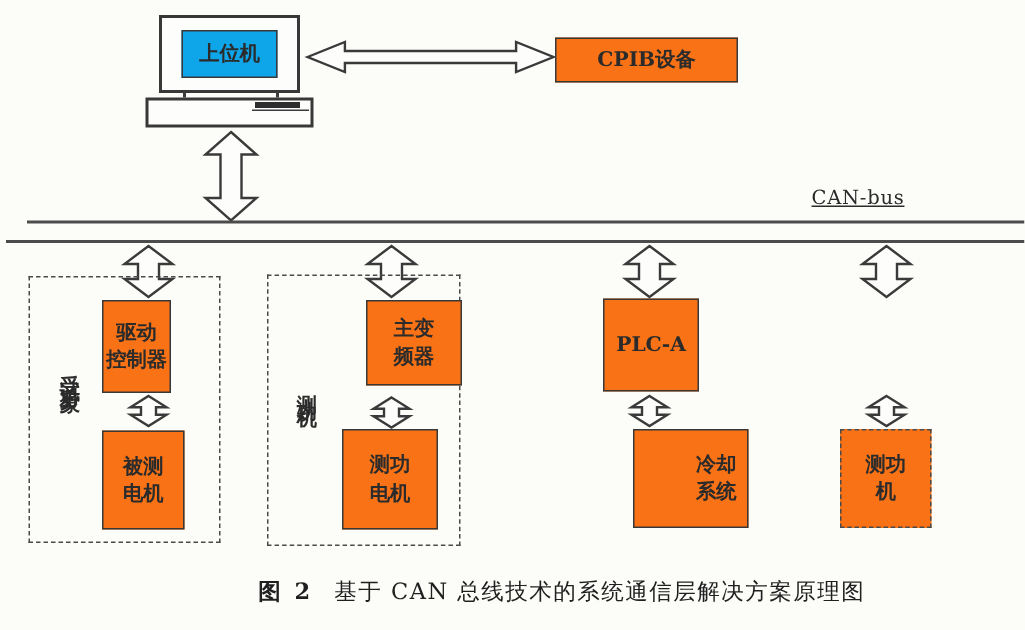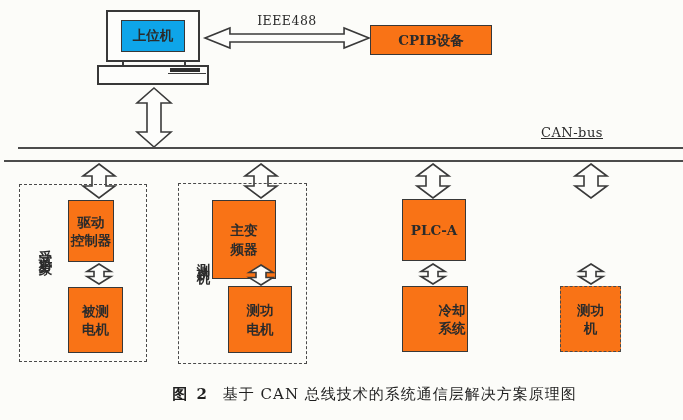--- a/index.html
+++ b/index.html
@@ -81,21 +81,20 @@
   <div class="monitor" style="left:106px;top:10px;width:94px;height:52px;"></div>
   <div class="screen" style="left:121px;top:20px;width:64px;height:32px;">
     <span>上位机</span>
   </div>
   <div class="thinline" style="left:122px;top:61px;width:2px;height:5px;"></div>
   <div class="thinline" style="left:184px;top:61px;width:2px;height:5px;"></div>
   <div class="base" style="left:97px;top:65px;width:112px;height:20px;"></div>
   <div class="slot" style="left:170px;top:68px;width:30px;height:4px;"></div>
   <div class="thinline" style="left:168px;top:73px;width:38px;height:1px;"></div>
 
-  <div class="linklabel" style="left:237px;top:13px;width:100px;">IEEE488</div>
   <svg class="arrow" style="left:204px;top:26px;" width="166" height="24" viewBox="0 0 160 24" preserveAspectRatio="none">
     <polygon points="1,12 25,2 25,8 135,8 135,2 159,12 135,22 135,16 25,16 25,22"></polygon>
   </svg>
 
   <div class="box" style="left:370px;top:25px;width:122px;height:30px;">
     <span>CPIB设备</span>
   </div>
 
   <svg class="arrow" style="left:134px;top:87px;" width="40" height="61" viewBox="0 0 40 61" preserveAspectRatio="none">
     <polygon points="20,1 37,16 27,16 27,45 37,45 20,60 3,45 13,45 13,16 3,16"></polygon>
@@ -127,39 +126,39 @@
   <svg class="arrow" style="left:86px;top:263px;" width="26" height="22" viewBox="0 0 26 22" preserveAspectRatio="none">
     <polygon points="13,1 25,8.5 18,8.5 18,13.5 25,13.5 13,21 1,13.5 8,13.5 8,8.5 1,8.5"></polygon>
   </svg>
   <div class="box" style="left:68px;top:287px;width:55px;height:66px;">
     <span>被测
 电机</span>
   </div>
 
   <div class="group" style="left:178px;top:183px;width:129px;height:181px;"></div>
   <div class="vlabel" style="left:195px;top:252px;">测功机</div>
-  <div class="box" style="left:212px;top:200px;width:64px;height:79px;">
+  <div class="box" style="left:244px;top:200px;width:64px;height:57px;">
     <span>主变
 频器</span>
   </div>
   <svg class="arrow" style="left:248px;top:264px;" width="26" height="22" viewBox="0 0 26 22" preserveAspectRatio="none">
     <polygon points="13,1 25,8.5 18,8.5 18,13.5 25,13.5 13,21 1,13.5 8,13.5 8,8.5 1,8.5"></polygon>
   </svg>
   <div class="box" style="left:228px;top:286px;width:64px;height:67px;">
     <span>测功
 电机</span>
   </div>
 
   <div class="box" style="left:402px;top:199px;width:64px;height:62px;">
     <span>PLC-A</span>
   </div>
   <svg class="arrow" style="left:420px;top:263px;" width="26" height="22" viewBox="0 0 26 22" preserveAspectRatio="none">
     <polygon points="13,1 25,8.5 18,8.5 18,13.5 25,13.5 13,21 1,13.5 8,13.5 8,8.5 1,8.5"></polygon>
   </svg>
-  <div class="box" style="left:402px;top:286px;width:66px;height:66px;padding-left:34px;">
+  <div class="box" style="left:422px;top:286px;width:77px;height:66px;padding-left:34px;">
     <span>冷却
 系统</span>
   </div>
 
   <svg class="arrow" style="left:578px;top:263px;" width="26" height="22" viewBox="0 0 26 22" preserveAspectRatio="none">
     <polygon points="13,1 25,8.5 18,8.5 18,13.5 25,13.5 13,21 1,13.5 8,13.5 8,8.5 1,8.5"></polygon>
   </svg>
   <div class="box dashed" style="left:560px;top:286px;width:61px;height:66px;">
     <span>测功
 机</span>

